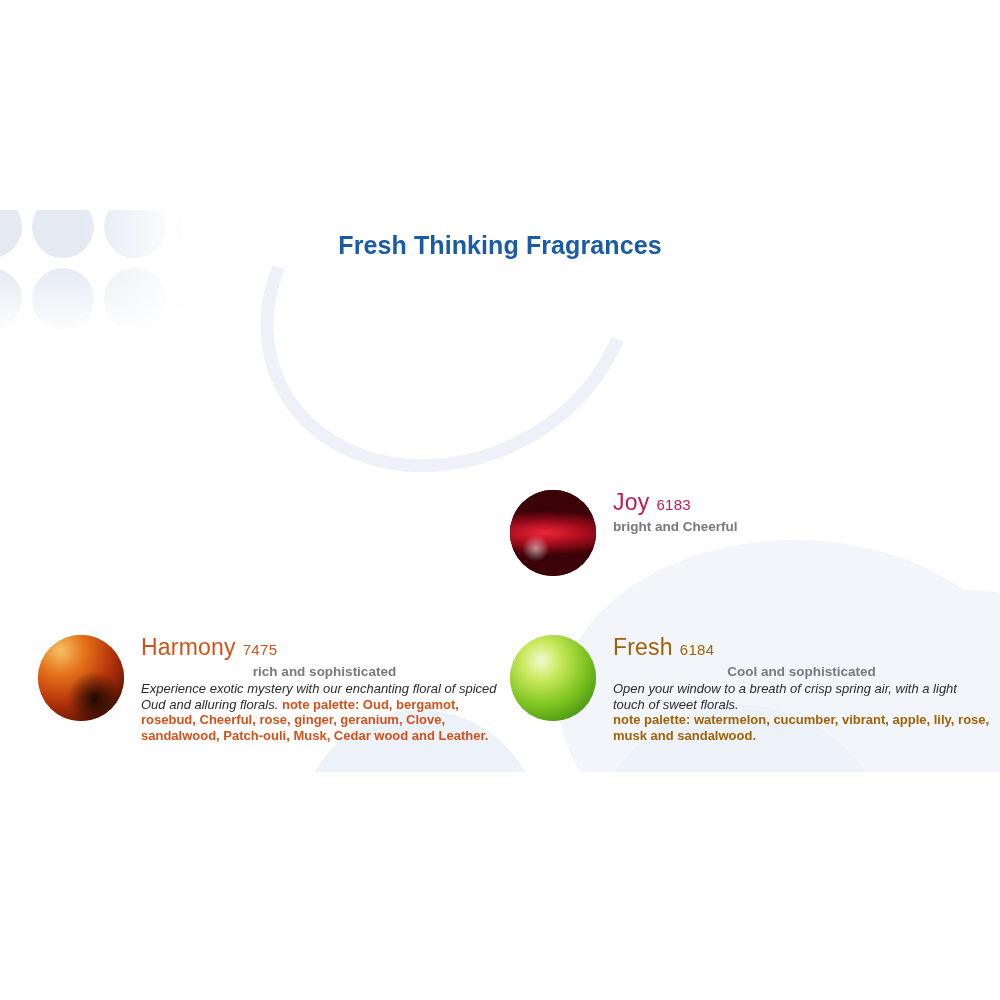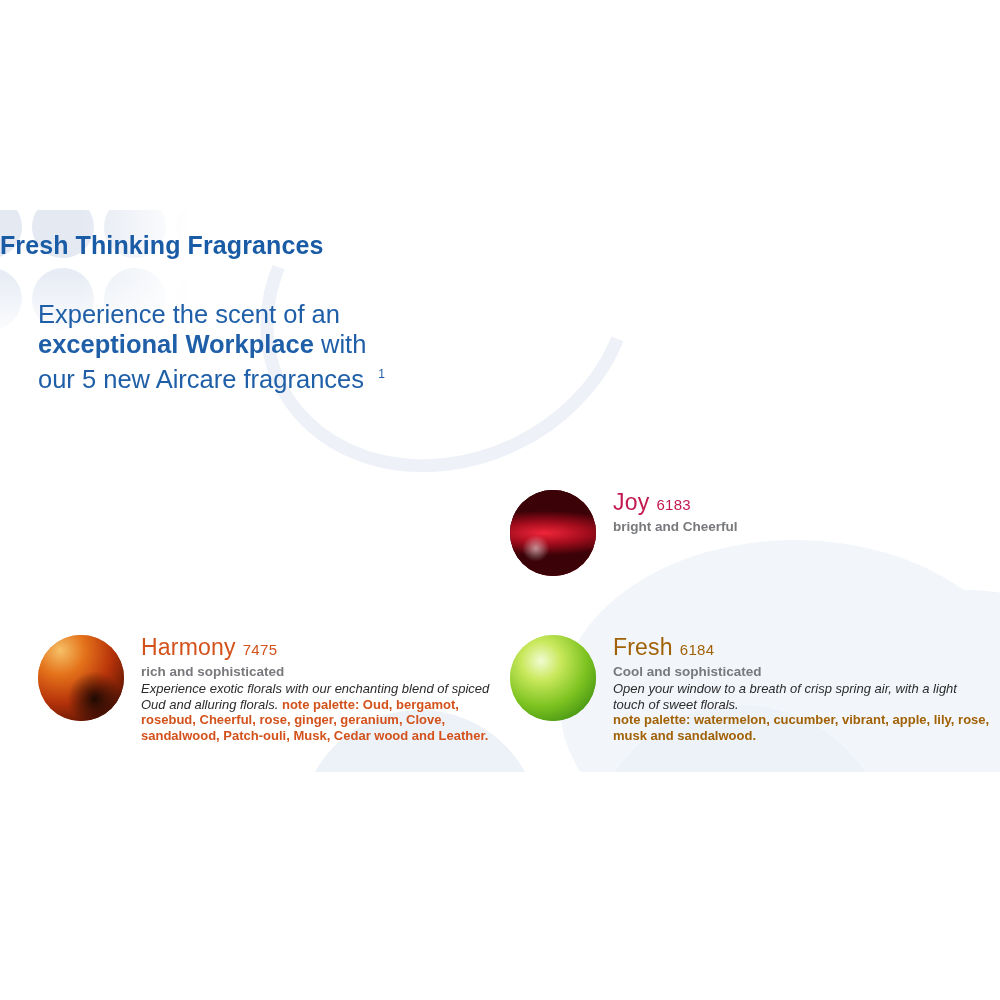--- a/index.html
+++ b/index.html
@@ -72,20 +72,21 @@
     border-radius: 50%;
     background: #edf1f8;
   }
   .blob.pale { background: #f2f5fa; }
 
   
   #slide-title {
     position: absolute;
     left: 0; top: 21px;
     width: 1000px;
+    text-align: center;
     font-size: 25px;
     font-weight: bold;
     color: #1a5ba6;
     letter-spacing: 0.1px;
   }
 
   
   #intro {
     position: absolute;
     left: 38px; top: 89px;
@@ -128,20 +129,21 @@
     font-size: 15px;
     margin-left: 7px;
     letter-spacing: 0.3px;
   }
   .frag .tagline {
     font-size: 13.5px;
     font-weight: bold;
     color: #77797c;
     margin-top: 2px;
     line-height: 16px;
+    text-align: center;
   }
   .frag .desc {
     font-size: 13px;
     font-style: italic;
     color: #2b2b2b;
     line-height: 15.5px;
     margin-top: 1px;
   }
   .frag .desc .notes {
     font-style: normal;
@@ -212,34 +214,29 @@
     </div>
     <div class="swoosh"></div>
     <div class="blob pale" style="left:560px; top:330px; width:470px; height:330px;"></div>
     <div class="blob" style="left:300px; top:500px; width:240px; height:240px;"></div>
     <div class="blob" style="left:590px; top:495px; width:300px; height:300px;"></div>
     <div class="blob pale" style="left:840px; top:380px; width:260px; height:200px;"></div>
   </div>
 
   <div id="slide-title">Fresh Thinking Fragrances</div>
 
-  <div id="intro">
-    <div>Experience the scent of an</div>
-    <div><span class="b">exceptional Workplace</span><span> with</span></div>
-    <div><span>our 5 new Aircare fragrances</span>&nbsp;&nbsp;<span class="sup">1</span></div>
-  </div>
 
   <div class="frag" id="frag-harmony">
     <div class="thumb">
         <div class="art-harmony"></div>
       </div>
     <div class="body">
       <div class="name c-harmony"><span>Harmony</span><span class="code">7475</span></div>
       <div class="tagline">rich and sophisticated</div>
-      <div class="desc"><span>Experience exotic florals with our enchanting blend of spiced Oud and alluring florals.</span> <span class="notes c-harmony">note palette:</span><span class="notes c-harmony"> Oud, bergamot, rosebud, Cheerful, rose, ginger, geranium, Clove, sandalwood, Patch-ouli, Musk, Cedar wood and Leather.</span></div>
+      <div class="desc"><span>Experience exotic mystery with our enchanting floral of spiced Oud and alluring florals.</span> <span class="notes c-harmony">note palette:</span><span class="notes c-harmony"> Oud, bergamot, rosebud, Cheerful, rose, ginger, geranium, Clove, sandalwood, Patch-ouli, Musk, Cedar wood and Leather.</span></div>
     </div>
   </div>
 
   <div class="frag" id="frag-energy">
     
     
   </div>
 
   <div class="frag" id="frag-joy">
     <div class="thumb">

